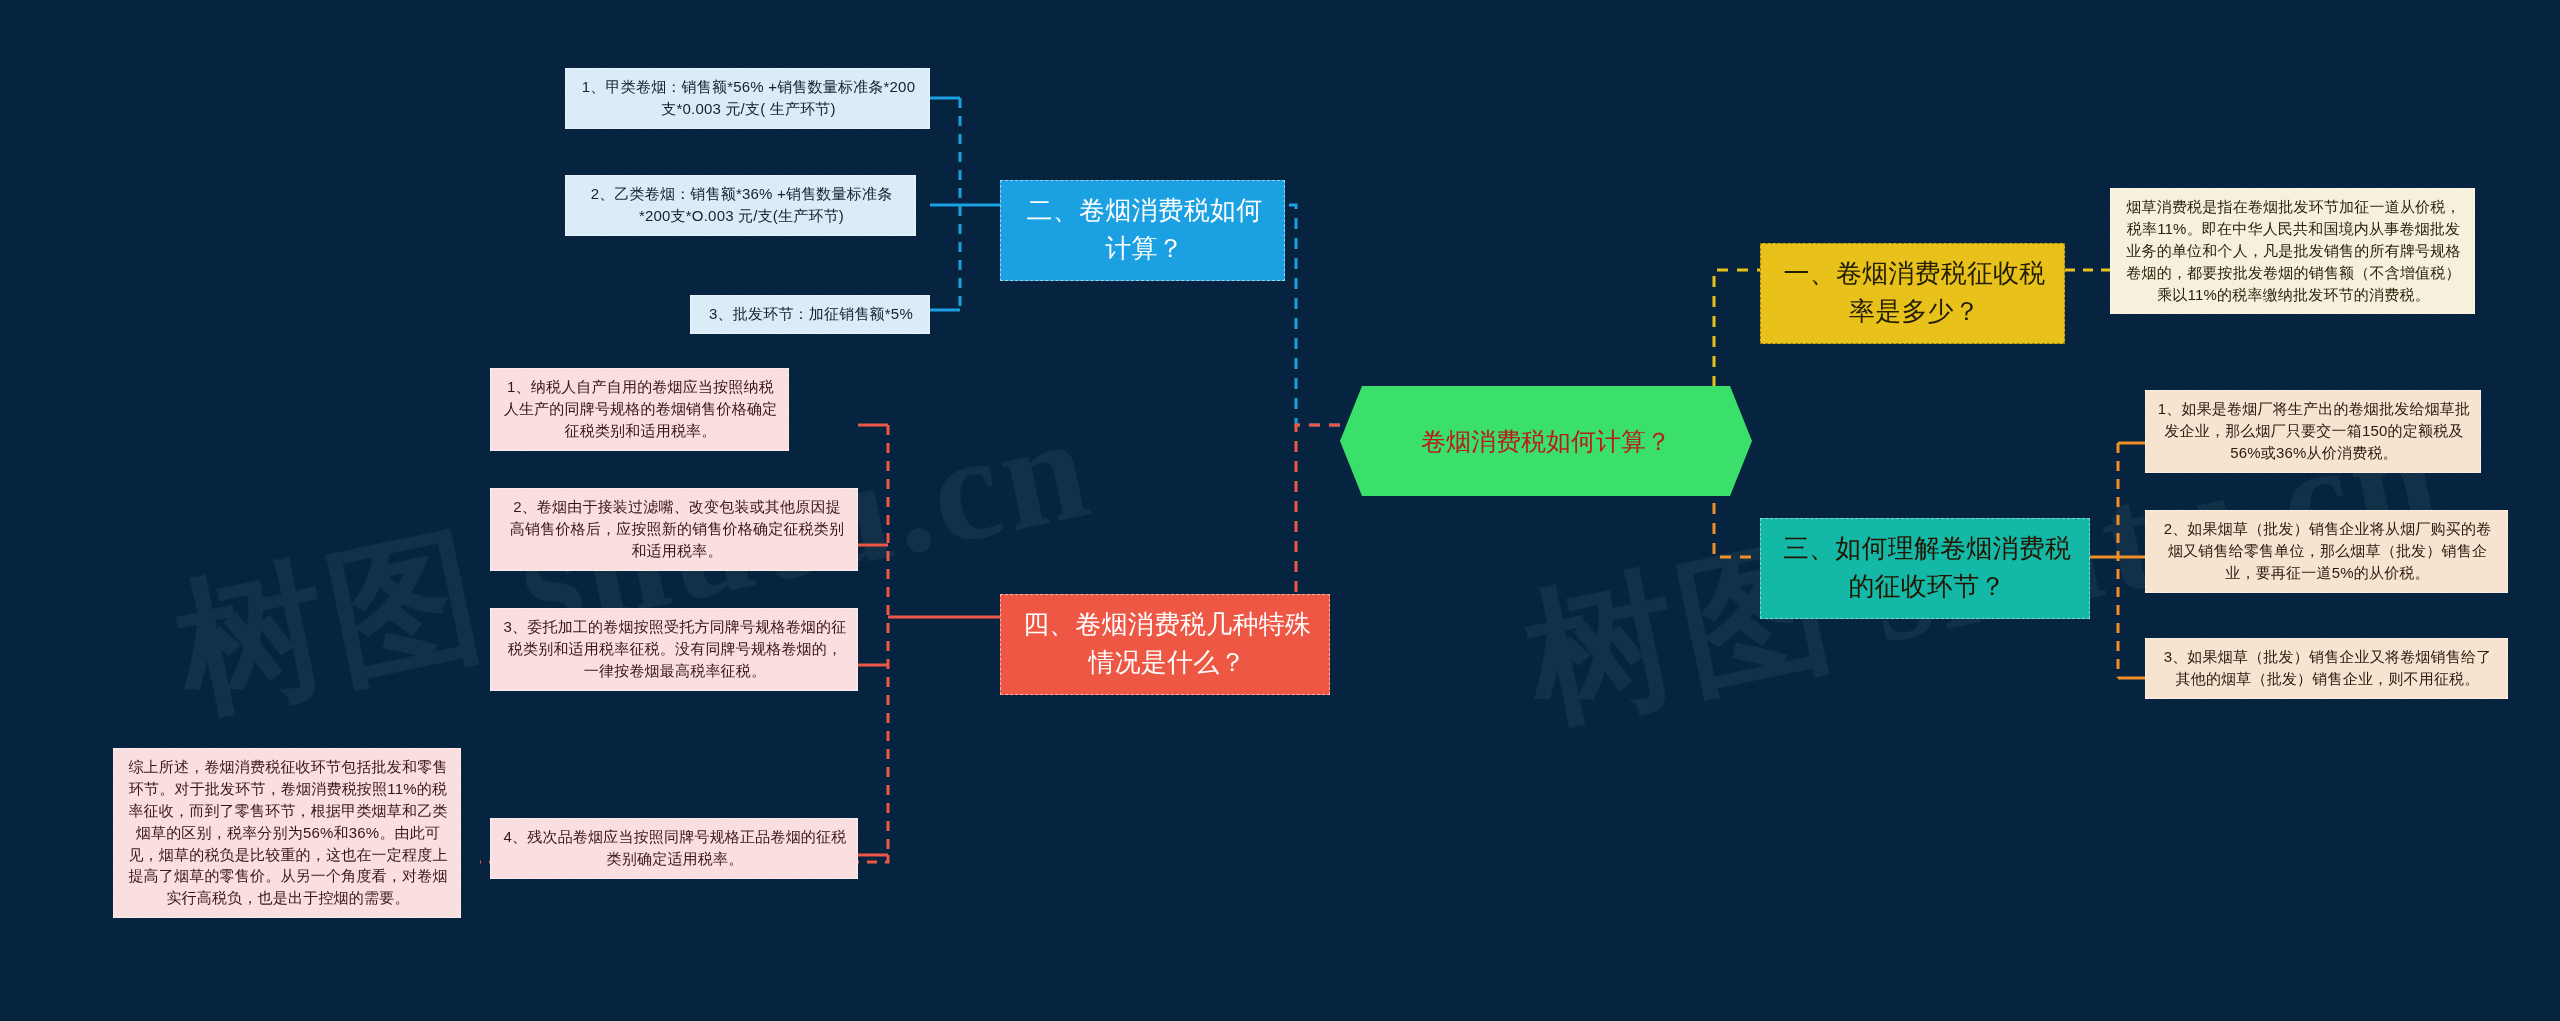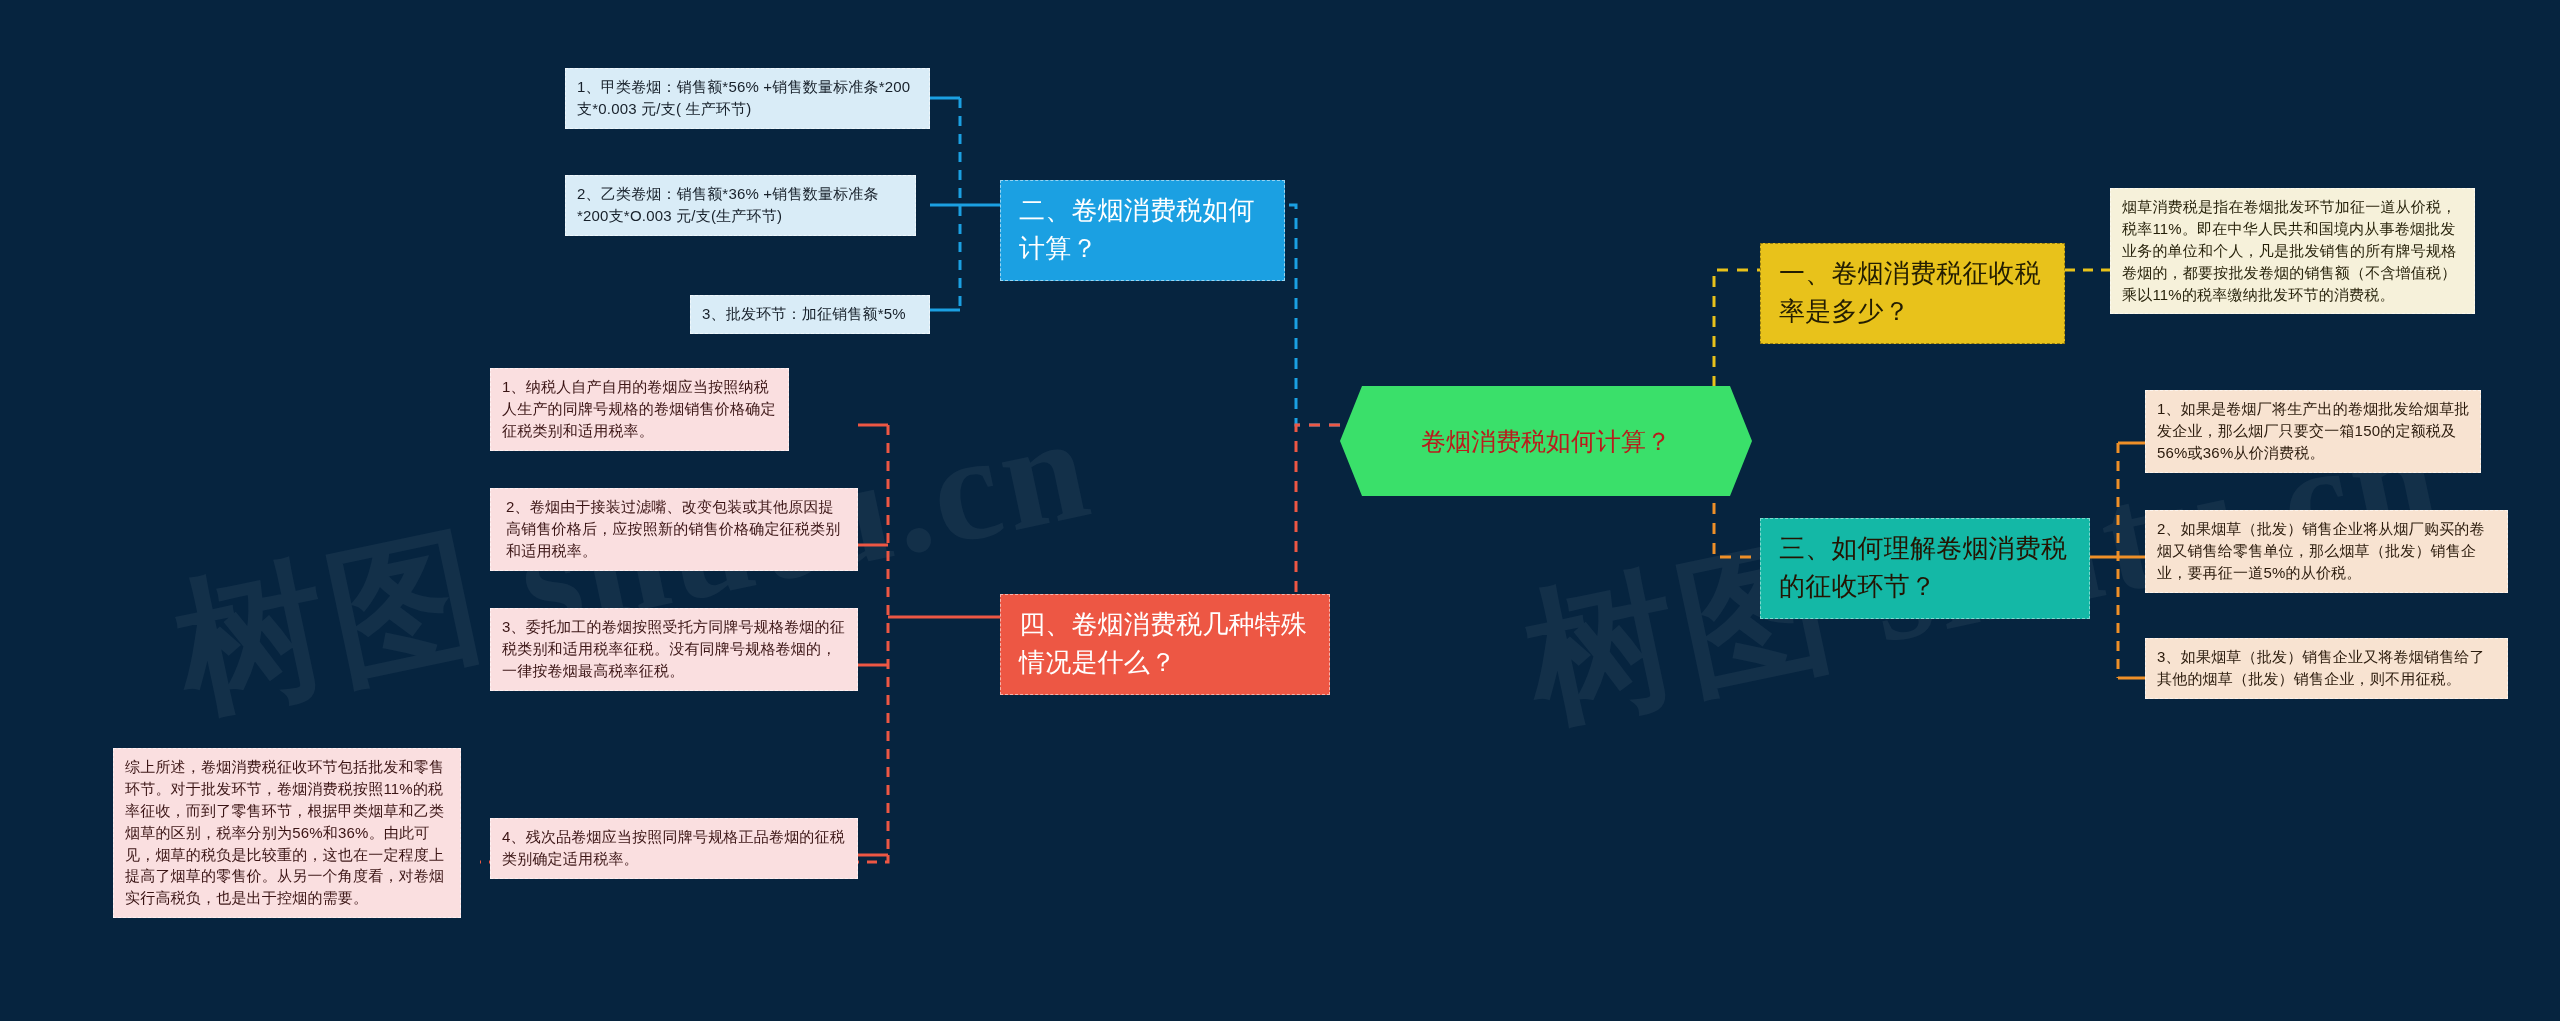--- a/index.html
+++ b/index.html
@@ -37,20 +37,21 @@
     width: 2560px; height: 1021px;
     pointer-events: none;
   }
 
   
   .node {
     position: absolute;
     box-sizing: border-box;
     line-height: 1.46;
     letter-spacing: 0.2px;
+    text-align: center;
   }
 
   
   .leaf {
     border: 1px dashed rgba(255,255,255,0.62);
     padding: 7px 9px 8px 11px;
     font-size: 15px;
   }
   .leaf-blue   { background: #d9ecf7; color: #17202a; }
   .leaf-pink   { background: #fadfe0; color: #3a1414; }

